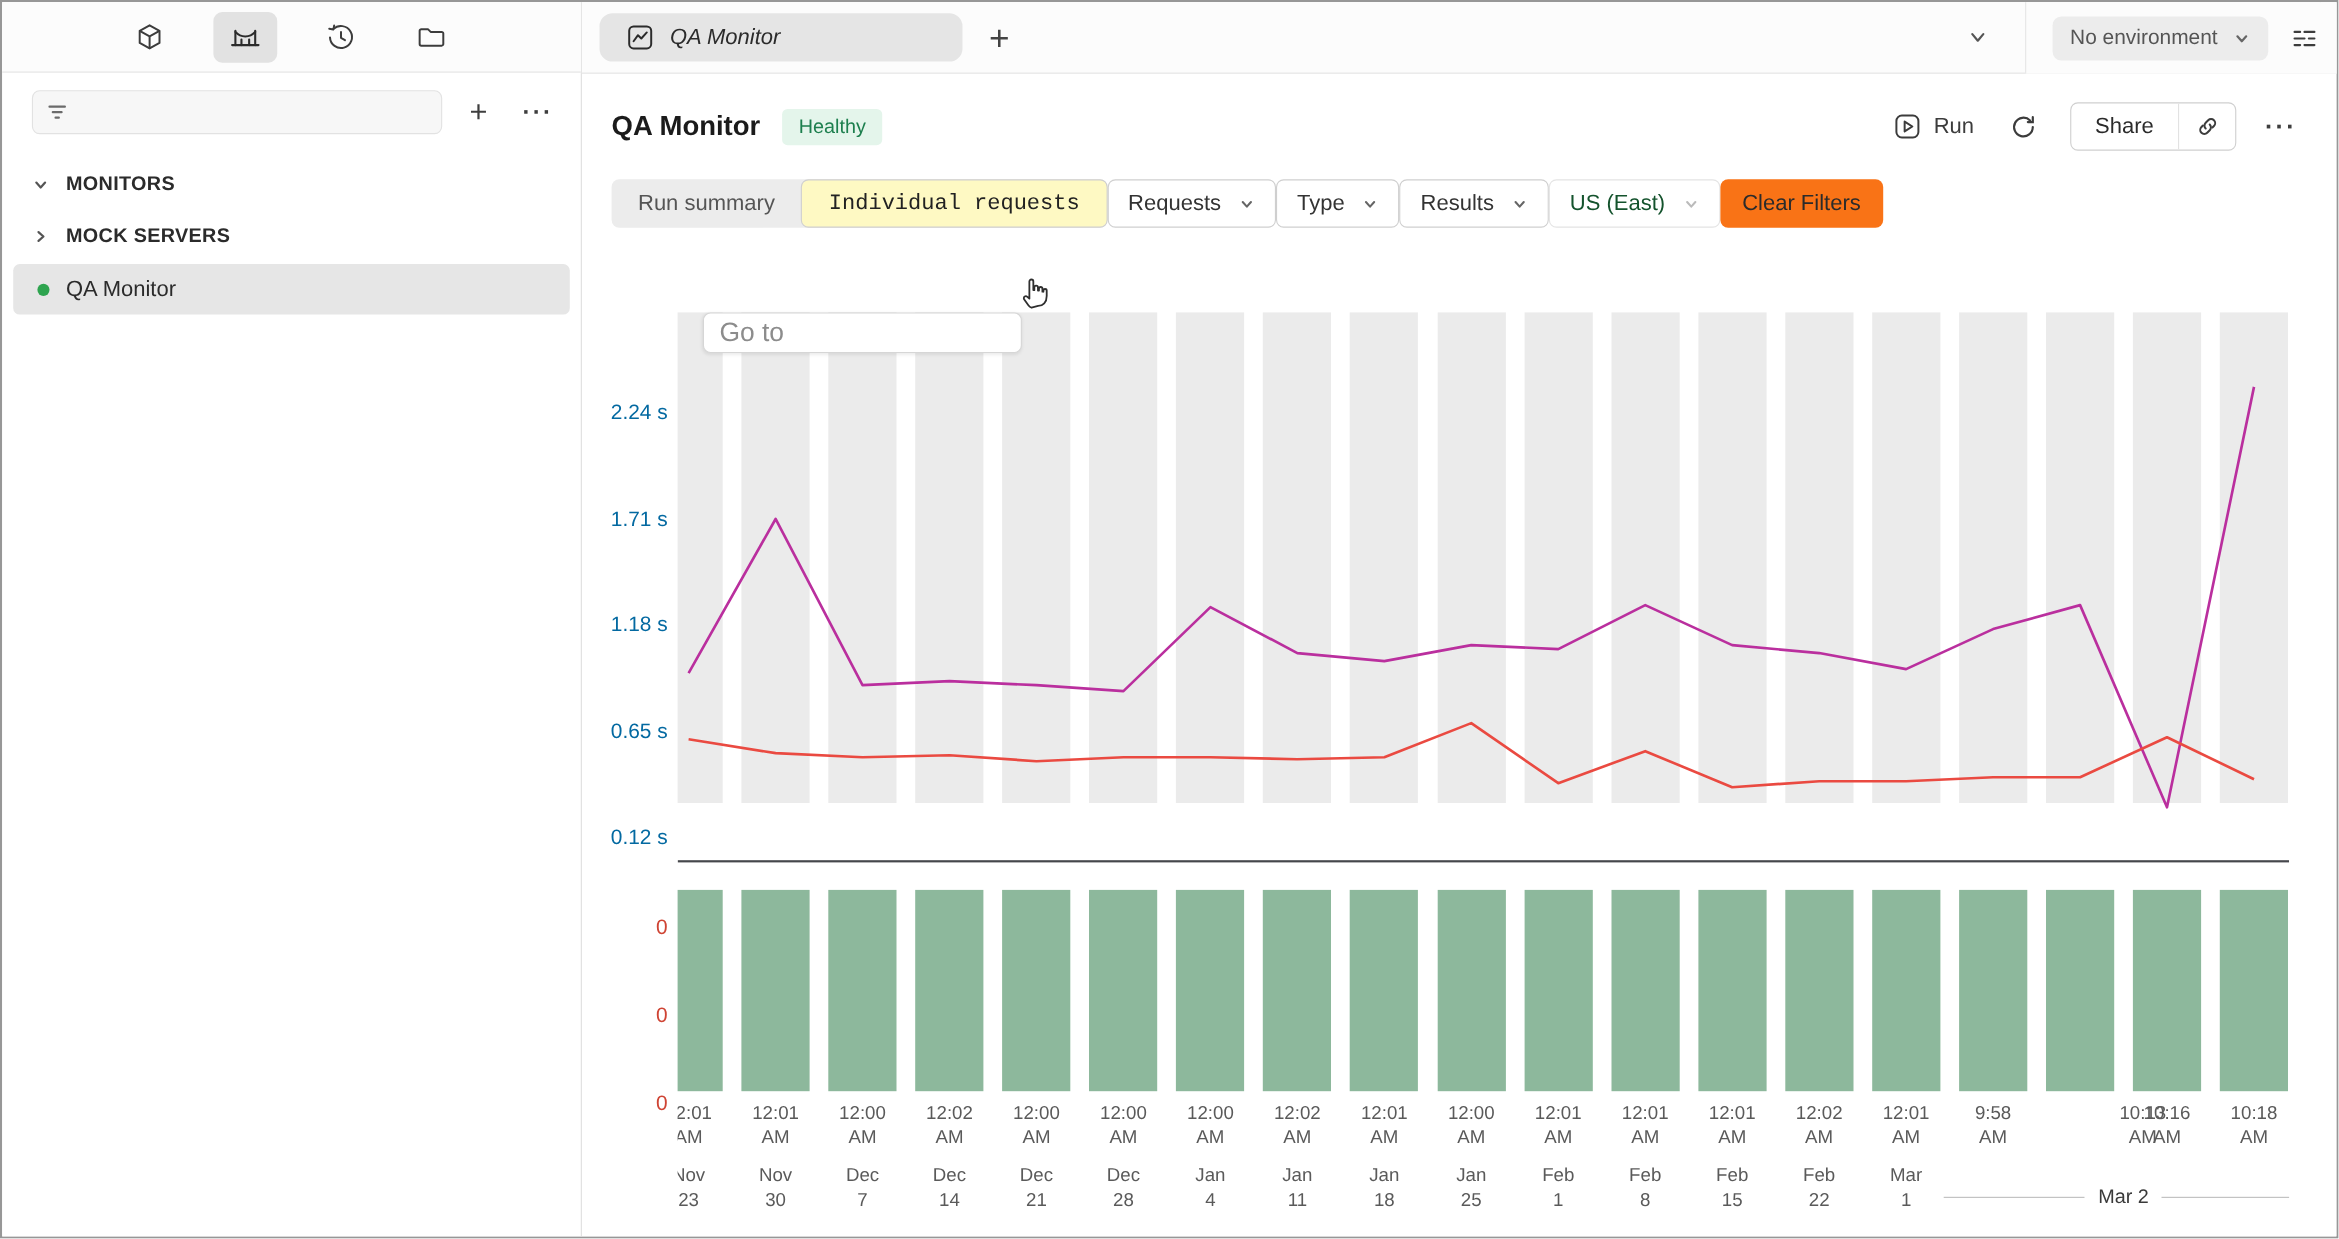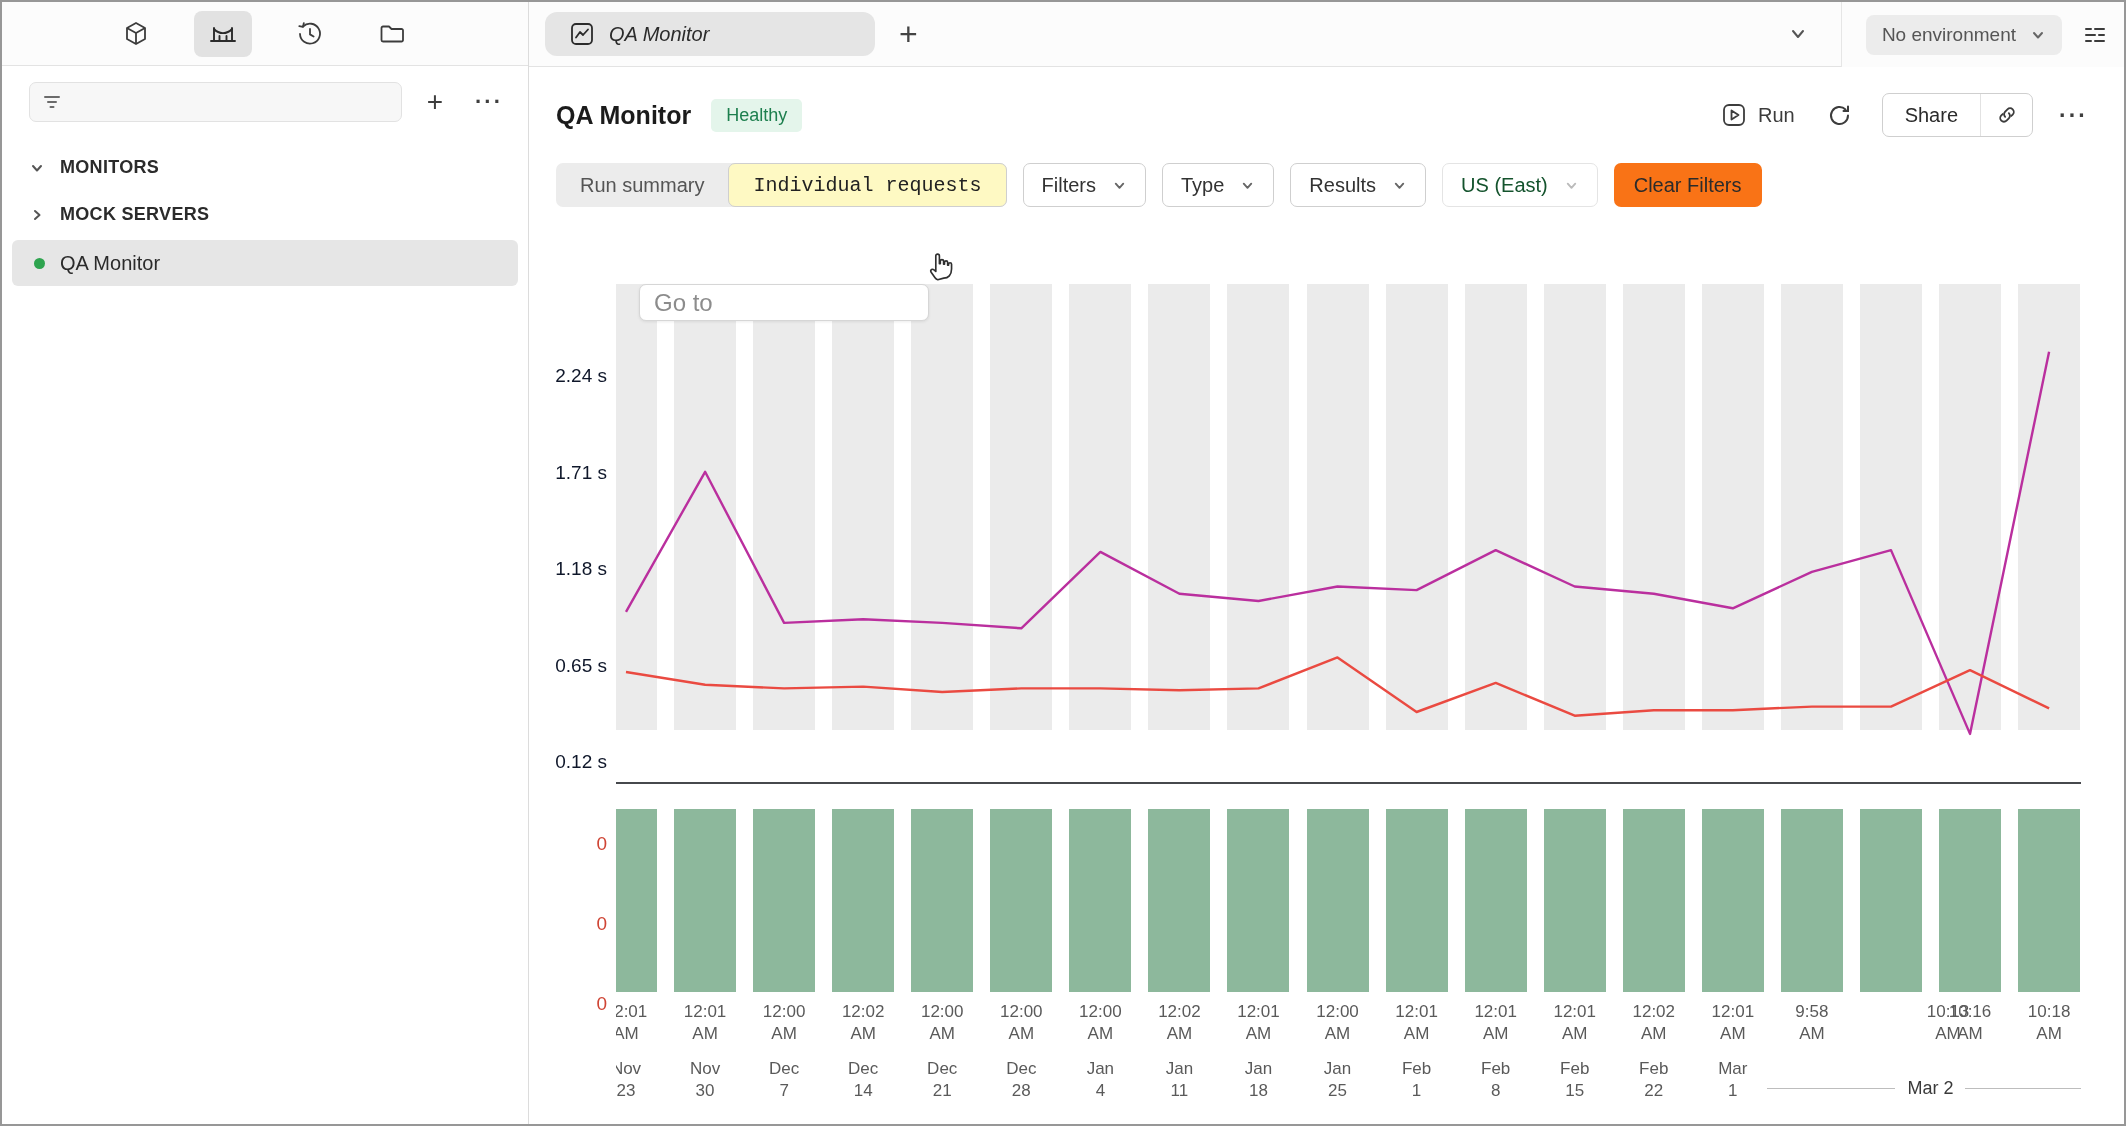--- a/index.html
+++ b/index.html
@@ -33,30 +33,30 @@
   .badge{margin-left:20px;background:#e4f5eb;color:#1d7f4e;font-size:18px;padding:6px 15px;border-radius:5px;}
   .tr-right{margin-left:auto;display:flex;align-items:center;}
   .run-btn{display:flex;align-items:center;gap:11px;font-size:20px;color:#3c3c3c;cursor:pointer;}
   .refresh-btn{margin-left:32px;display:flex;cursor:pointer;}
   .share-group{display:flex;align-items:center;height:44px;border:1px solid #cfcfcf;border-radius:7px;margin-left:30px;background:#fff;overflow:hidden;}
   .share-label{padding:0 22px;font-size:20px;color:#2b2b2b;height:100%;display:flex;align-items:center;cursor:pointer;}
   .share-link{width:52px;height:100%;display:flex;align-items:center;justify-content:center;border-left:1px solid #e2e2e2;cursor:pointer;}
   .more-dots{margin-left:26px;font-size:23px;color:#3e3e3e;font-weight:bold;letter-spacing:2px;cursor:pointer;}
   .runs-label{margin-top:16px;font-size:19px;color:#555;}
   
-  .filter-row{margin-top:26px;display:flex;align-items:center;gap:16px;}
+  .filter-row{margin-top:26px;display:flex;align-items:center;}
   .seg{display:flex;background:#ececec;border-radius:7px;height:44px;align-items:stretch;}
   .seg-item{display:flex;align-items:center;padding:0 24px;font-size:20px;color:#555;border-radius:7px;cursor:pointer;}
   .seg-item.active{background:#fef9c3;border:1px solid #cfcfcf;color:#222;font-family:Liberation Mono, monospace;}
   .dd{height:44px;border:1px solid #cfcfcf;border-radius:7px;background:#fff;display:flex;align-items:center;gap:16px;padding:0 18px;font-size:20px;color:#333;cursor:pointer;}
   .dd.disabled{color:#14532d;border-color:#e4e4e4;cursor:default;}
   .clear-btn{height:44px;background:#f97316;border-radius:7px;display:flex;align-items:center;padding:0 20px;font-size:20px;color:#2b2b2b;cursor:pointer;}
   
   .chart{position:absolute;left:0;top:270px;right:0;bottom:0;}
-  .ytick{position:absolute;left:0;width:78px;text-align:right;font-size:19px;color:#0f172a;}
+  .ytick{position:absolute;left:0;width:78px;text-align:right;font-size:19px;color:#0369a1;}
   .rtick{position:absolute;left:0;width:78px;text-align:right;font-size:19px;color:#cf4434;}
   .plot-area{position:absolute;left:87px;top:0;width:1465px;bottom:0;overflow:hidden;}
   .stripe{position:absolute;background:#ebebeb;}
   .line-svg{position:absolute;left:0;top:0;z-index:2;}
   .axis-line{position:absolute;left:0;width:100%;height:2px;background:#46484c;top:510px;z-index:3;}
   .gbar{position:absolute;}
   .xlab{position:absolute;width:84px;text-align:center;font-size:17px;color:#5a5a5a;white-space:pre-line;line-height:22px;}
   .group-lab{position:absolute;display:flex;align-items:center;gap:12px;font-size:18px;color:#3a3a3a;}
   .gl-line{flex:1;height:1px;background:#bdbdbd;}
   .goto{position:absolute;left:110px;top:12px;width:290px;height:37px;background:#fff;border:1px solid #d6d6d6;border-radius:7px;padding-left:14px;font-size:24px;color:#555;box-shadow:0 1px 3px rgba(0,0,0,.08);z-index:6;outline:none;}
@@ -197,21 +197,21 @@
         </div>
       </div>
 
 
       <div class="filter-row">
         <div class="seg">
           <div class="seg-item">Run summary</div>
           <div class="seg-item active">Individual requests</div>
         </div>
         <div class="dd">
-          <span>Filters</span>
+          <span>Requests</span>
           <svg class="ic" width="15" height="15" viewBox="0 0 16 16" fill="none" stroke="#666" stroke-width="2" stroke-linecap="round" stroke-linejoin="round">
               <path d="M4 6l4 4.5L12 6"></path>
             </svg>
         </div>
         <div class="dd">
           <span>Type</span>
           <svg class="ic" width="15" height="15" viewBox="0 0 16 16" fill="none" stroke="#666" stroke-width="2" stroke-linecap="round" stroke-linejoin="round">
               <path d="M4 6l4 4.5L12 6"></path>
             </svg>
         </div>

